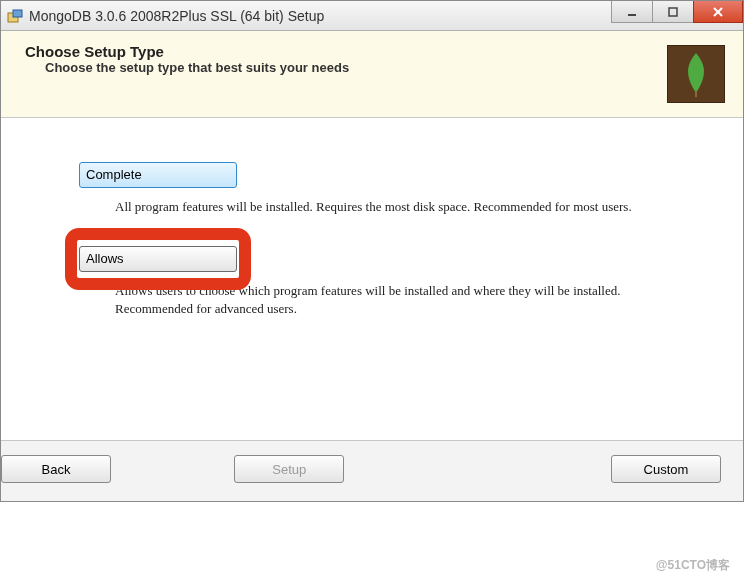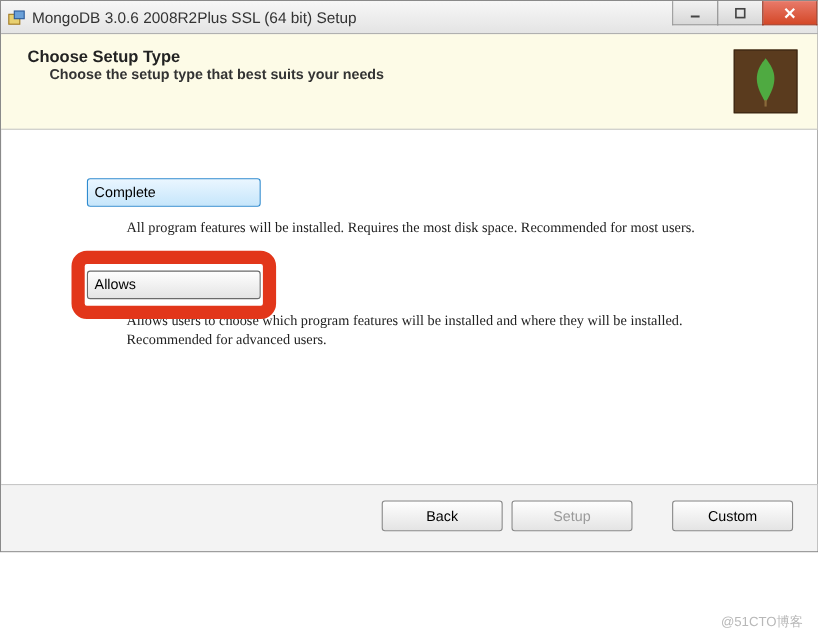--- a/index.html
+++ b/index.html
@@ -131,21 +131,21 @@
     left: -14px; top: -18px;
     width: 186px; height: 62px;
     border: 12px solid #e2361a;
     border-radius: 14px;
     pointer-events: none;
   }
   .footer {
     border-top: 1px solid #c7c7c7;
     padding: 14px 22px 18px 0;
     display: flex;
-    justify-content: flex-end;
+    justify-content: space-between;
     gap: 8px;
     background: #f3f3f3;
   }
   .footer .nav-btn {
     width: 110px;
     height: 28px;
     border: 1px solid #888;
     background: linear-gradient(#fefefe,#e4e4e4);
     border-radius: 3px;
     font-size: 13px;
@@ -156,20 +156,21 @@
     color: #9a9a9a;
   }
   .footer .gap { width: 20px; }
   .watermark {
     position: absolute;
     right: 14px;
     bottom: 4px;
     font-size: 12px;
     color: #b8b8b8;
     pointer-events: none;
+    font-weight: bold;
   }
 </style>
 </head>
 <body>
 
 <div class="window">
 
   <div class="titlebar">
     <span class="app-icon">
       <svg width="16" height="16" viewBox="0 0 16 16">

